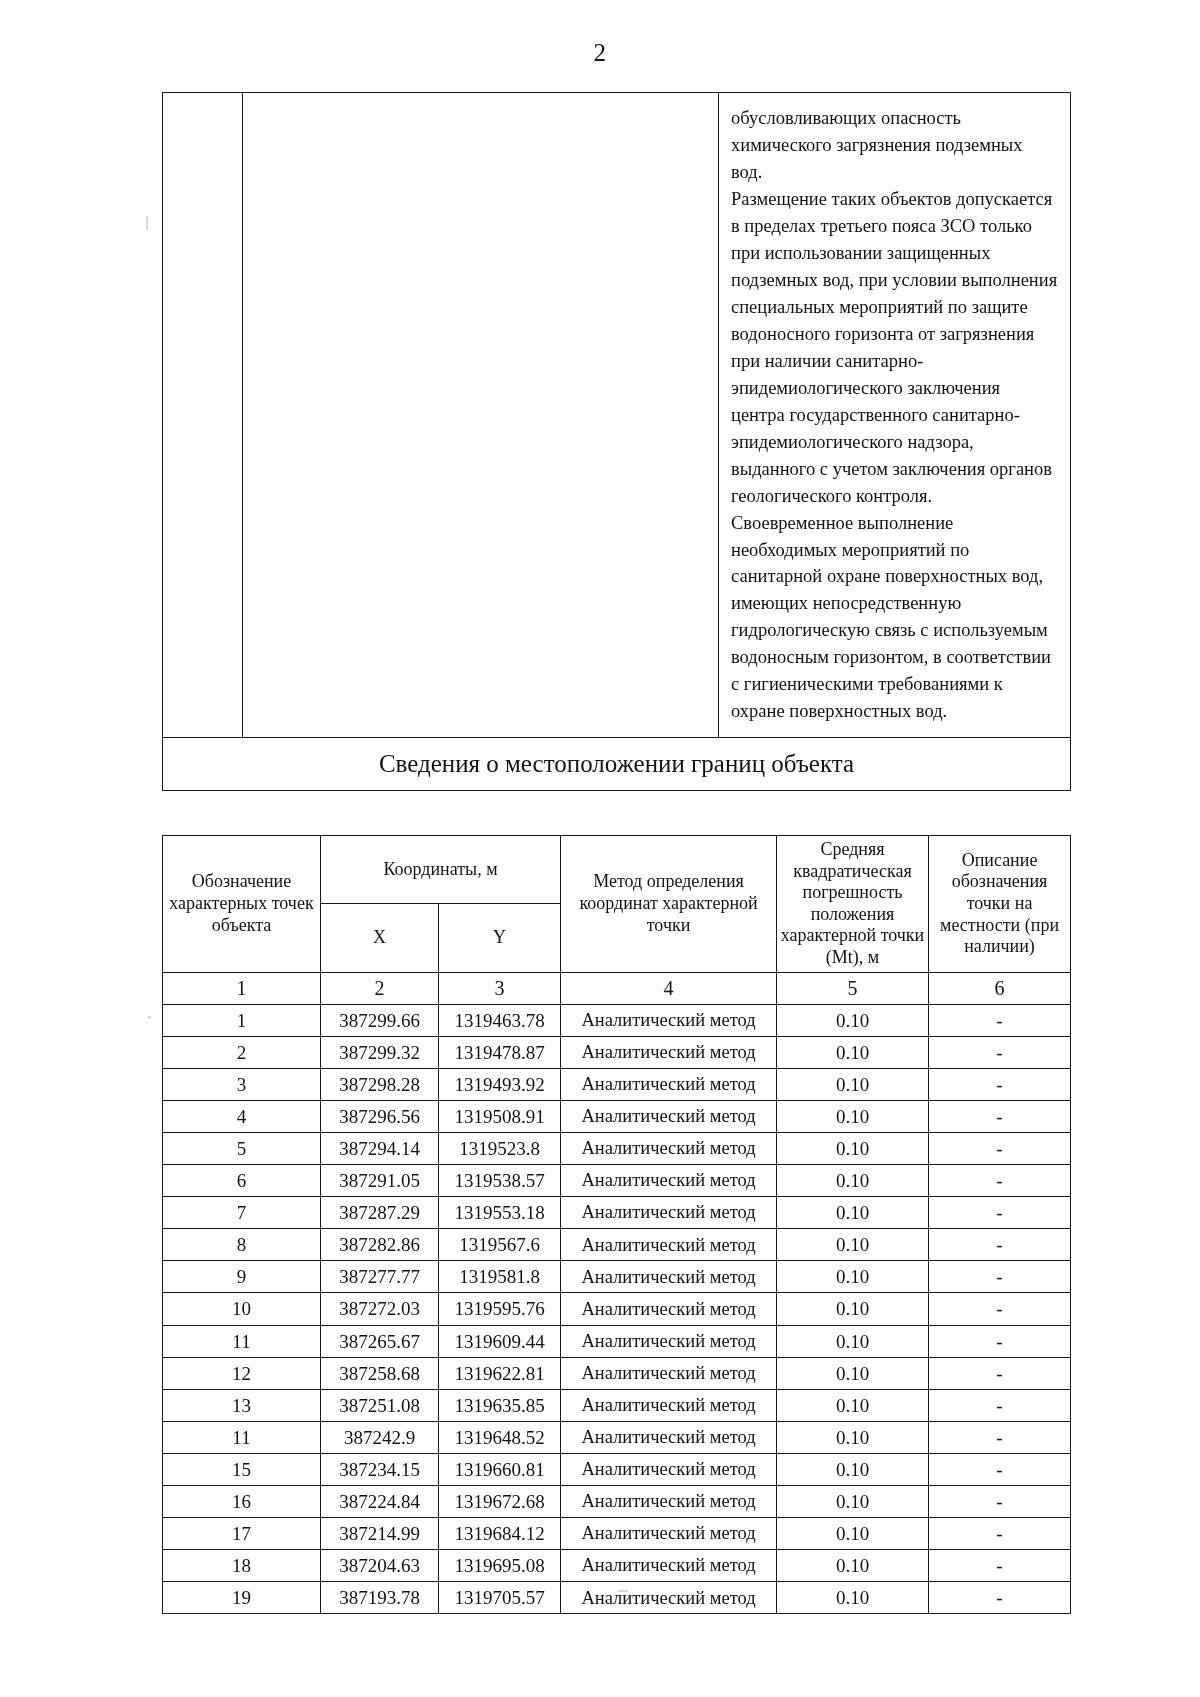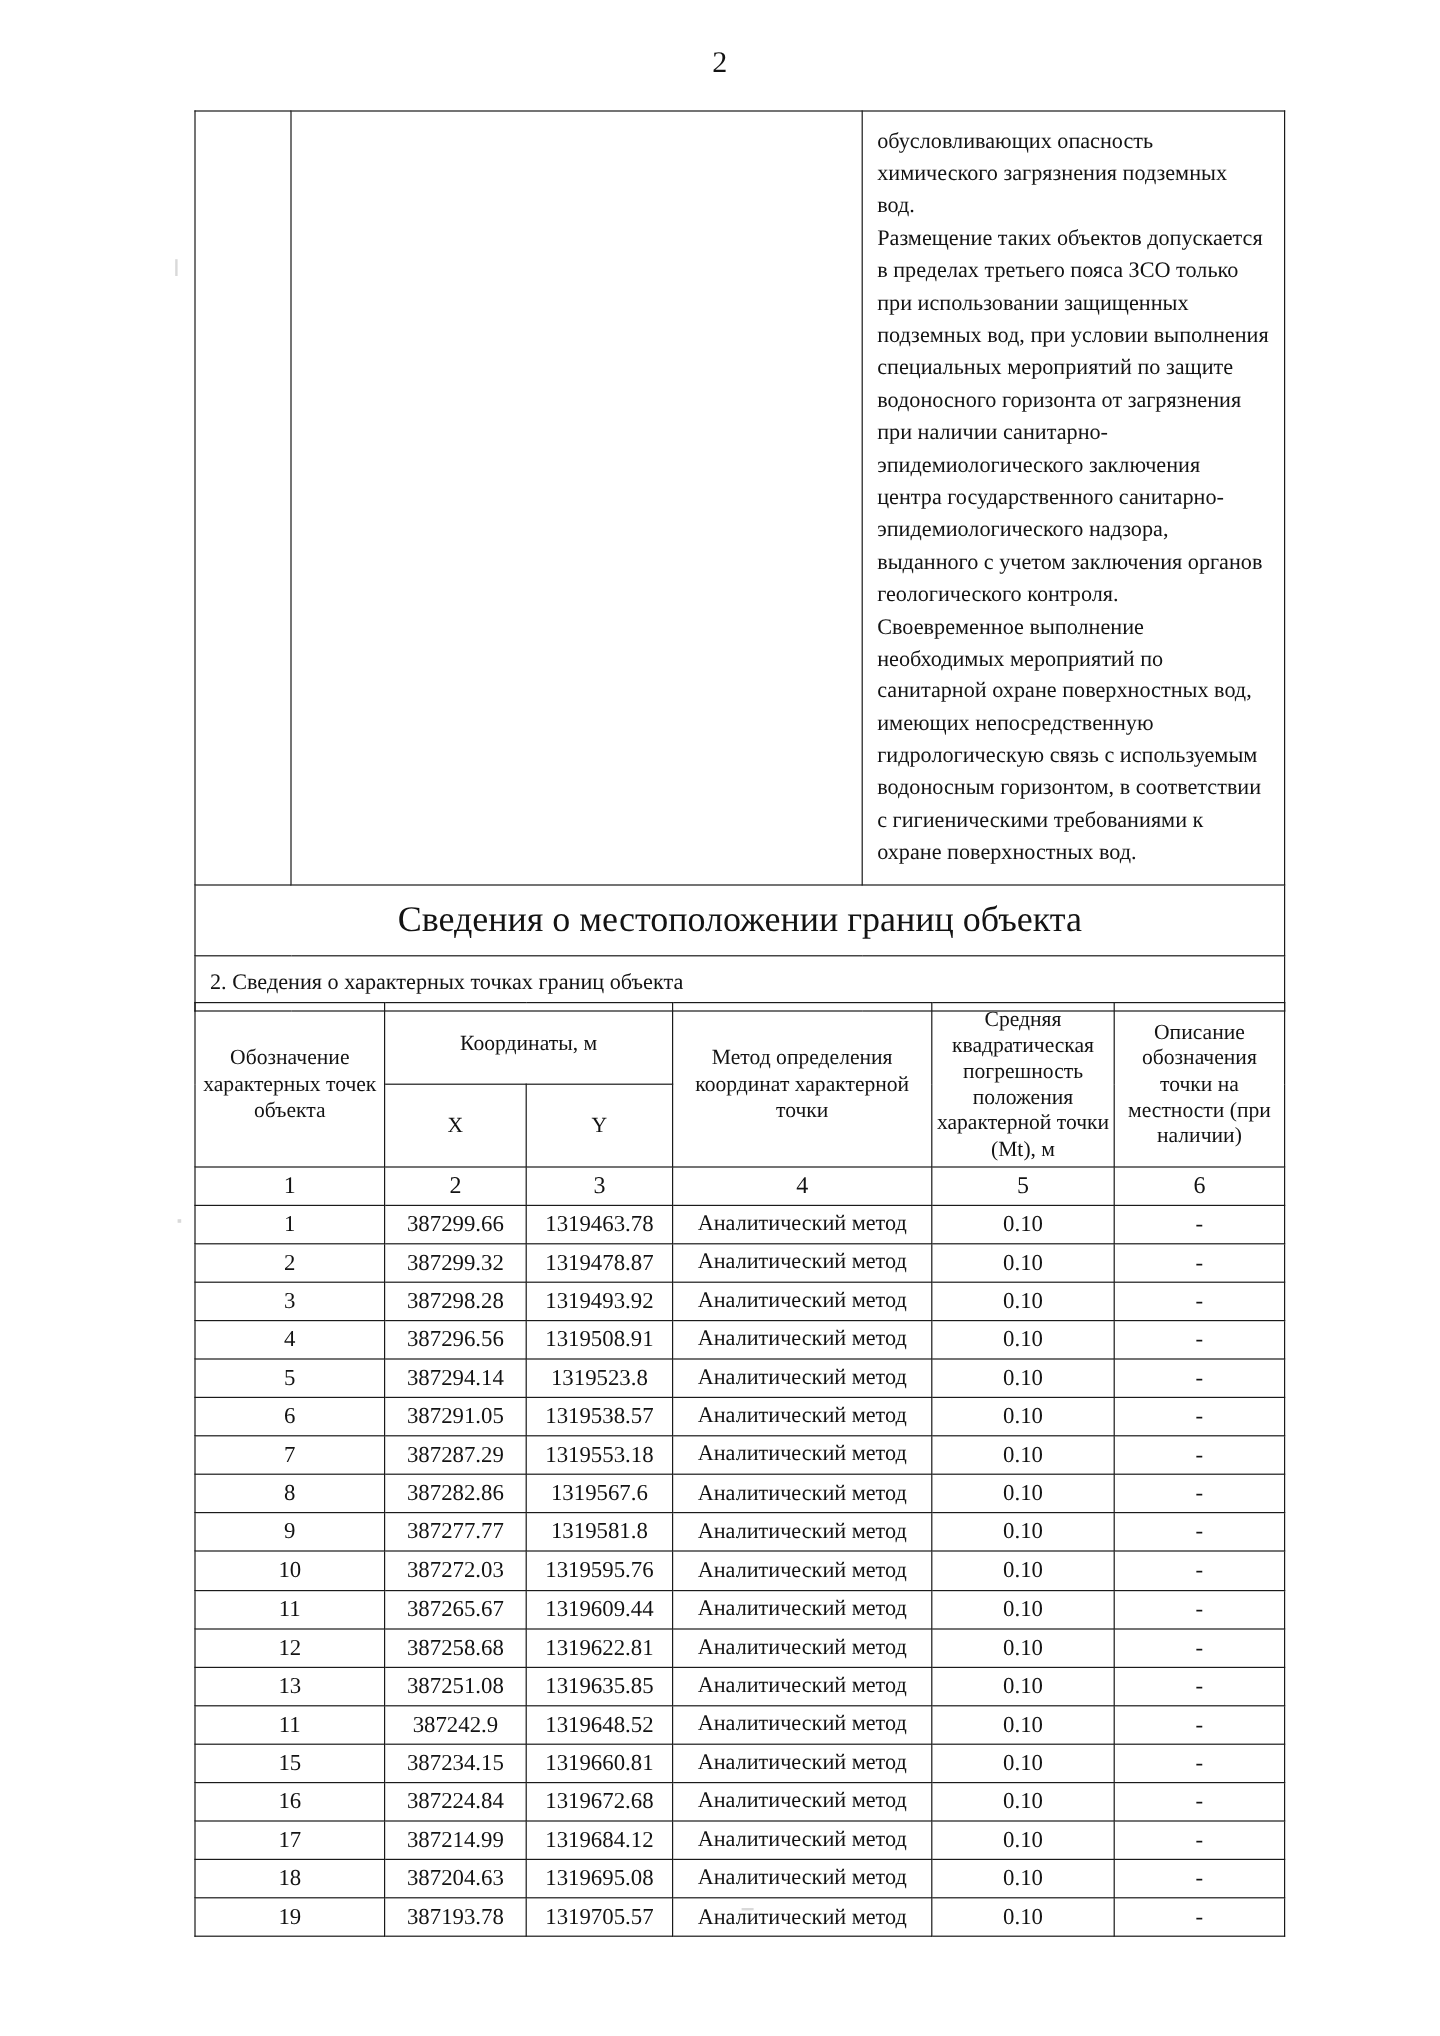--- a/index.html
+++ b/index.html
@@ -70,21 +70,21 @@
 
   
   .banner {
     text-align: center;
     font-size: 24px;
     padding: 7px 0 8px 0;
     line-height: 1.12;
   }
   .banner-sub {
     text-align: center;
-    font-size: 30px;
+    font-size: 25px;
     padding: 9px 0 10px 0;
     line-height: 1.12;
   }
   .leftline {
     text-align: left;
     font-size: 18.5px;
     padding: 5px 0 5px 4px;
     line-height: 1.15;
     white-space: pre;
   }
@@ -159,23 +159,20 @@
     <tbody>
       <tr>
         <td>&nbsp;</td>
         <td>&nbsp;</td>
         <td class="longtext">обусловливающих опасность химического загрязнения подземных вод.
 Размещение таких объектов допускается в пределах третьего пояса ЗСО только при использовании защищенных подземных вод, при условии выполнения специальных мероприятий по защите водоносного горизонта от загрязнения при наличии санитарно-эпидемиологического заключения центра государственного санитарно-эпидемиологического надзора, выданного с учетом заключения органов геологического контроля.
 Своевременное выполнение необходимых мероприятий по санитарной охране поверхностных вод, имеющих непосредственную гидрологическую связь с используемым водоносным горизонтом, в соответствии с гигиеническими требованиями к охране поверхностных вод.</td>
       </tr>
       <tr>
         <td class="banner-sub" colspan="3">Сведения о местоположении границ объекта</td>
-      </tr>
-      <tr>
-        <td class="leftline" colspan="3">2. Сведения о характерных точках границ объекта</td>
       </tr>
     </tbody>
   </table>
 
   <table class="coord-table">
     <colgroup>
       <col class="hdr-desig">
       <col class="hdr-x">
       <col class="hdr-y">
       <col class="hdr-method">

